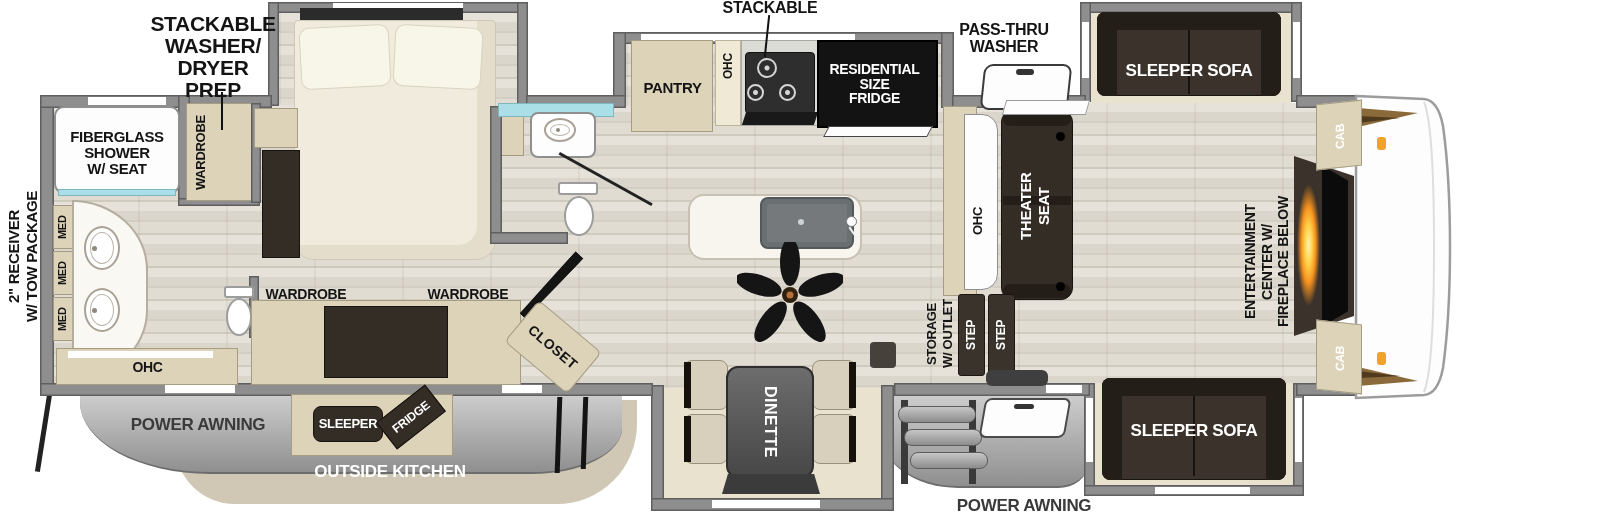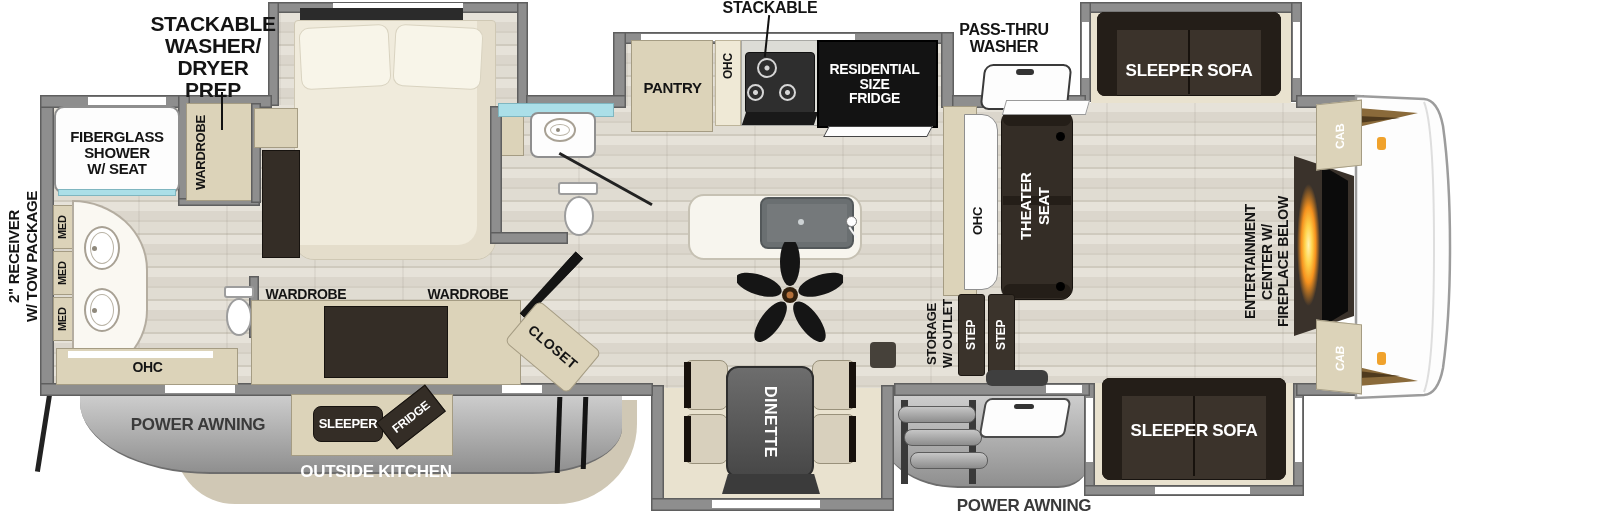--- a/index.html
+++ b/index.html
@@ -272,21 +272,21 @@
   <div class="abs cbar" style="left:849px;top:416px;width:7px;height:46px;"></div>
   <div class="abs" style="left:726px;top:366px;width:88px;height:112px;background:linear-gradient(180deg,#6d6d6d,#474747);border:2px solid #2e2e2e;border-radius:12px;"></div>
   <div class="abs lbl w vd" style="left:756px;top:378px;width:28px;height:88px;font-size:16px;letter-spacing:.5px;">DINETTE</div>
   <div class="abs" style="left:722px;top:474px;width:98px;height:20px;background:#3b3b3b;clip-path:polygon(6% 0,94% 0,100% 100%,0 100%);"></div>
 
   <div class="abs beige" style="left:291px;top:394px;width:162px;height:62px;"></div>
   <div class="abs dark lbl w" style="left:313px;top:406px;width:70px;height:36px;border-radius:8px;font-size:13px;">SLEEPER</div>
   <div class="abs dark lbl w" style="left:380px;top:400px;width:62px;height:34px;transform:rotate(-38deg);font-size:12px;">FRIDGE</div>
 
   <div class="abs lbl" style="left:112px;top:414px;width:172px;height:22px;font-size:17px;color:#3a3a3a;">POWER AWNING</div>
-  <div class="abs lbl w" style="left:278px;top:461px;width:196px;height:22px;font-size:17px;">OUTSIDE KITCHEN</div>
+  <div class="abs lbl w" style="left:292px;top:461px;width:196px;height:22px;font-size:17px;">OUTSIDE KITCHEN</div>
   <div class="abs lbl" style="left:938px;top:496px;width:172px;height:20px;font-size:17px;color:#3a3a3a;">POWER AWNING</div>
   <div class="abs lbl v" style="left:4px;top:150px;width:38px;height:212px;font-size:15px;">2" RECEIVER
 W/ TOW PACKAGE</div>
   <div class="abs lbl" style="left:154px;top:24px;width:118px;height:66px;font-size:21px;">STACKABLE
 WASHER/
 DRYER
 PREP</div>
   <div class="abs" style="left:221px;top:92px;width:2px;height:38px;background:#111;"></div>
 
 </div>

